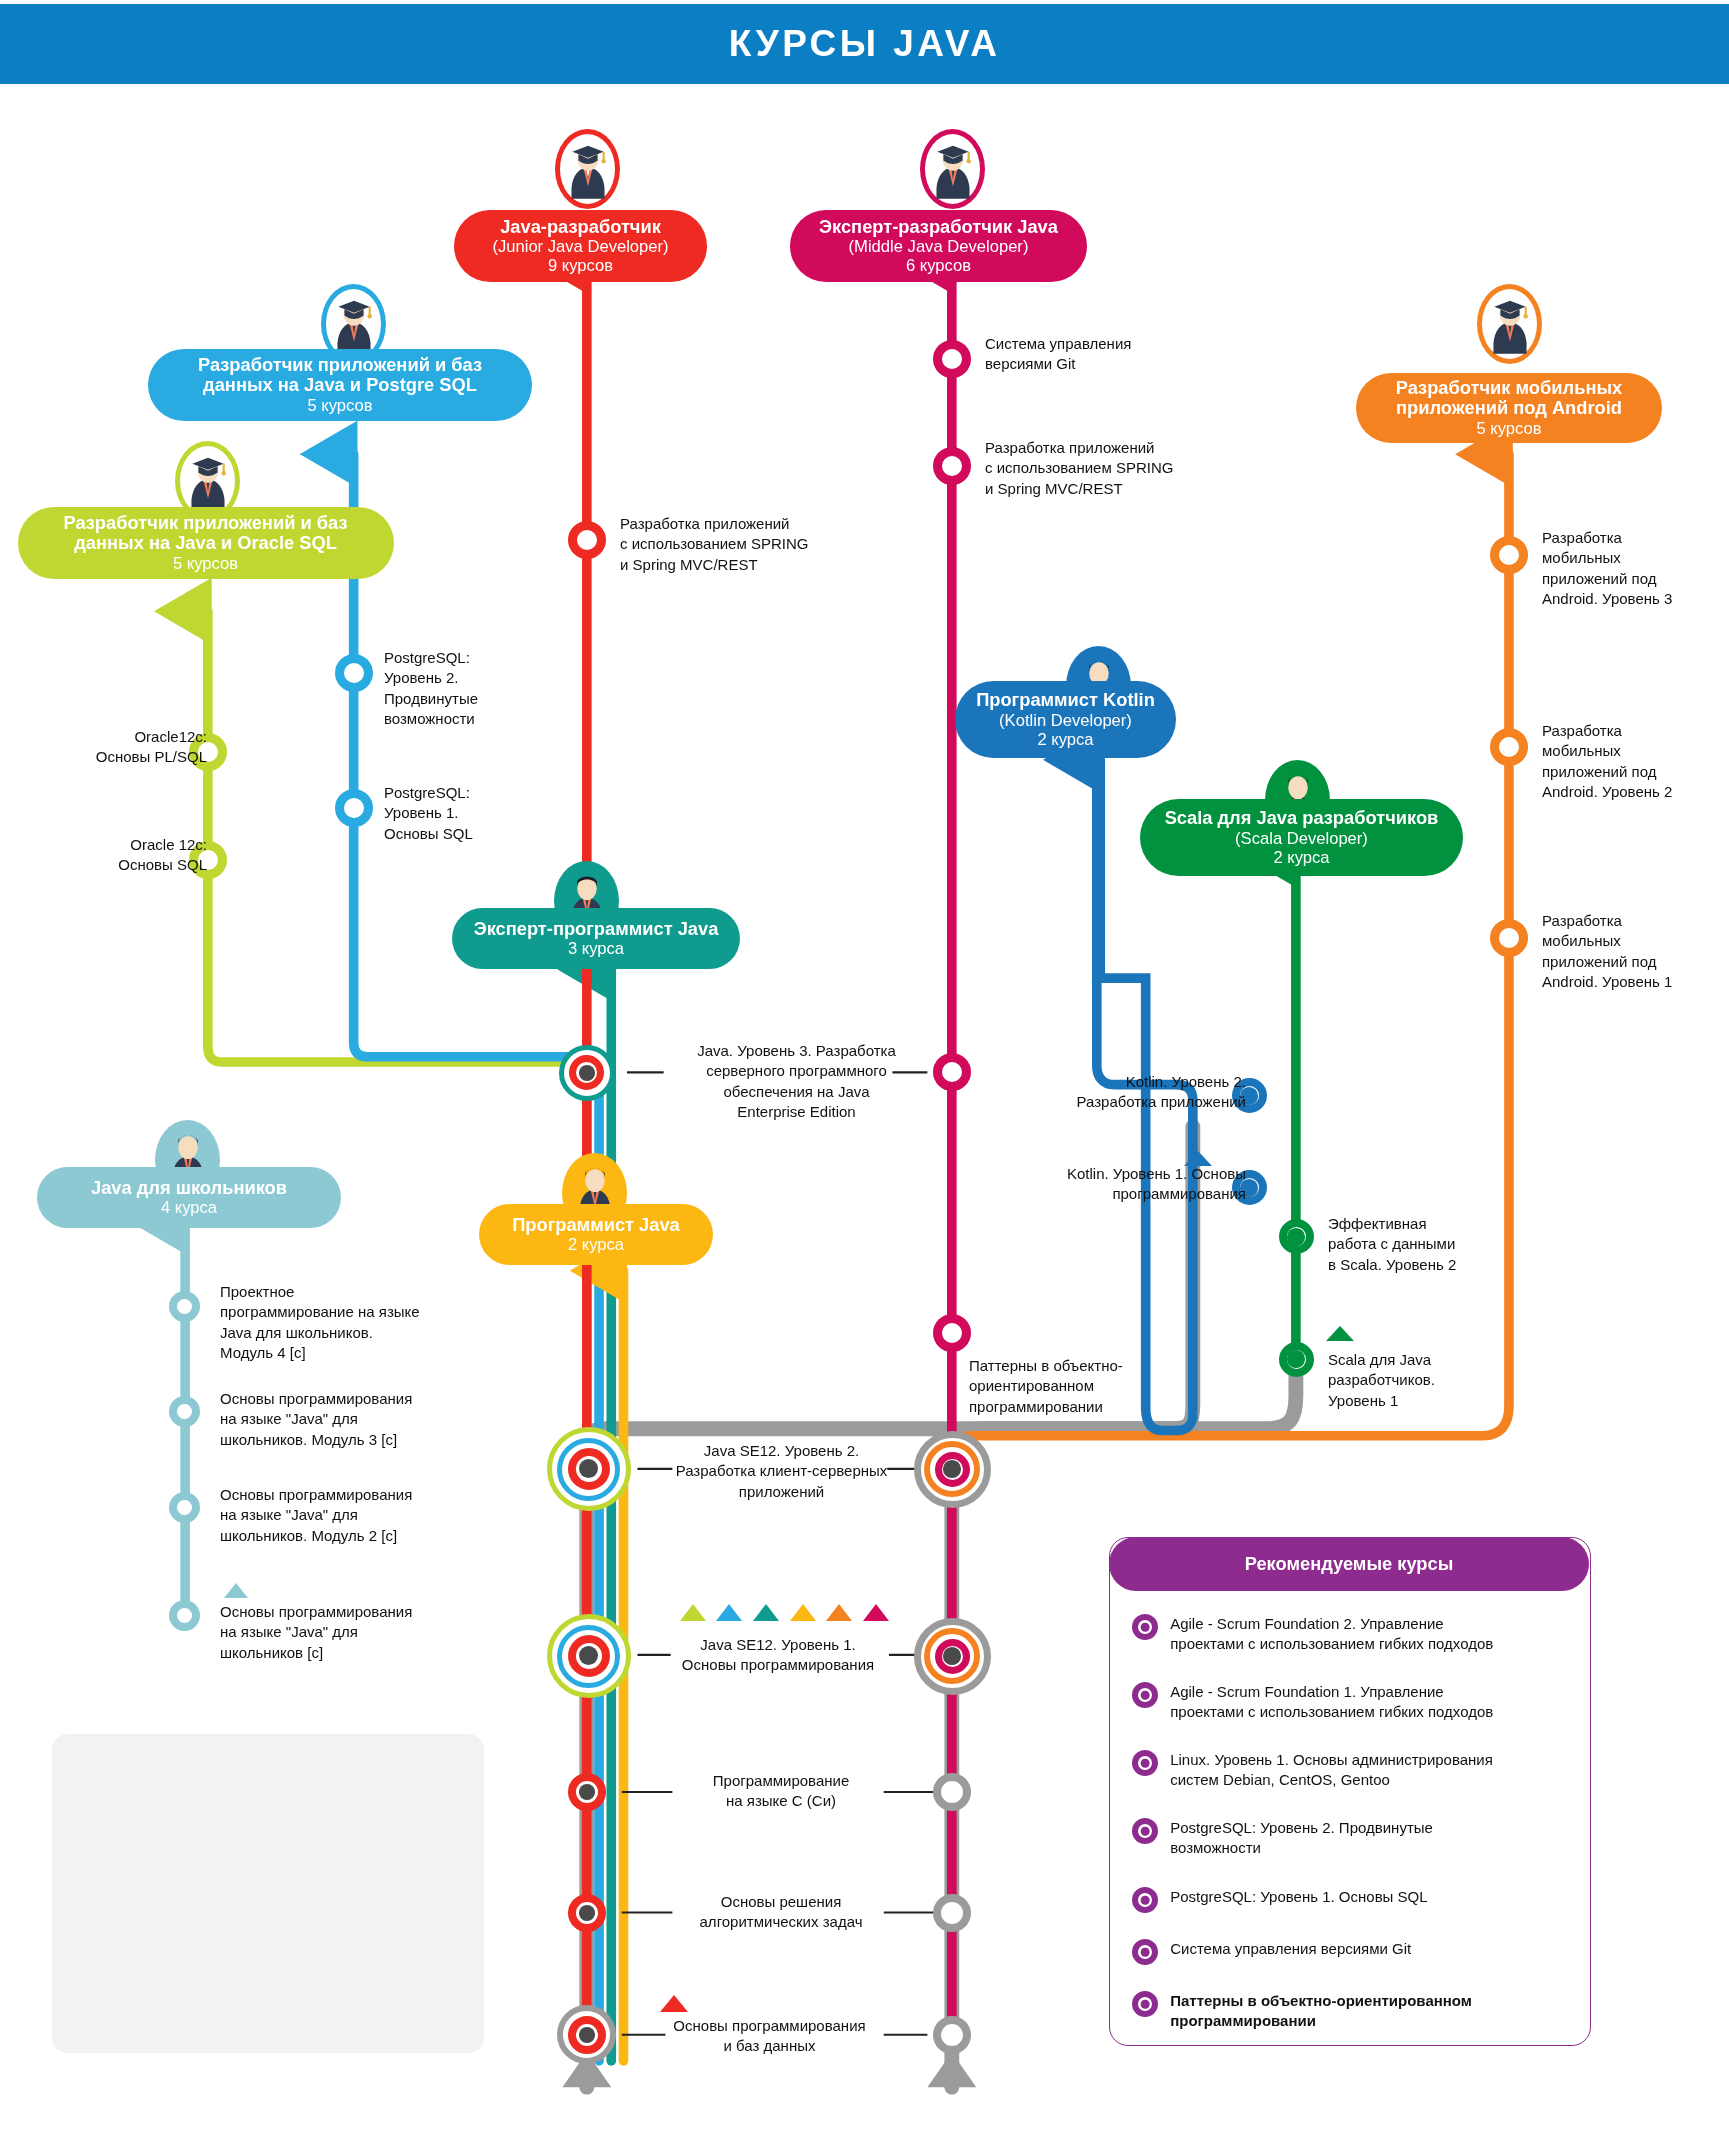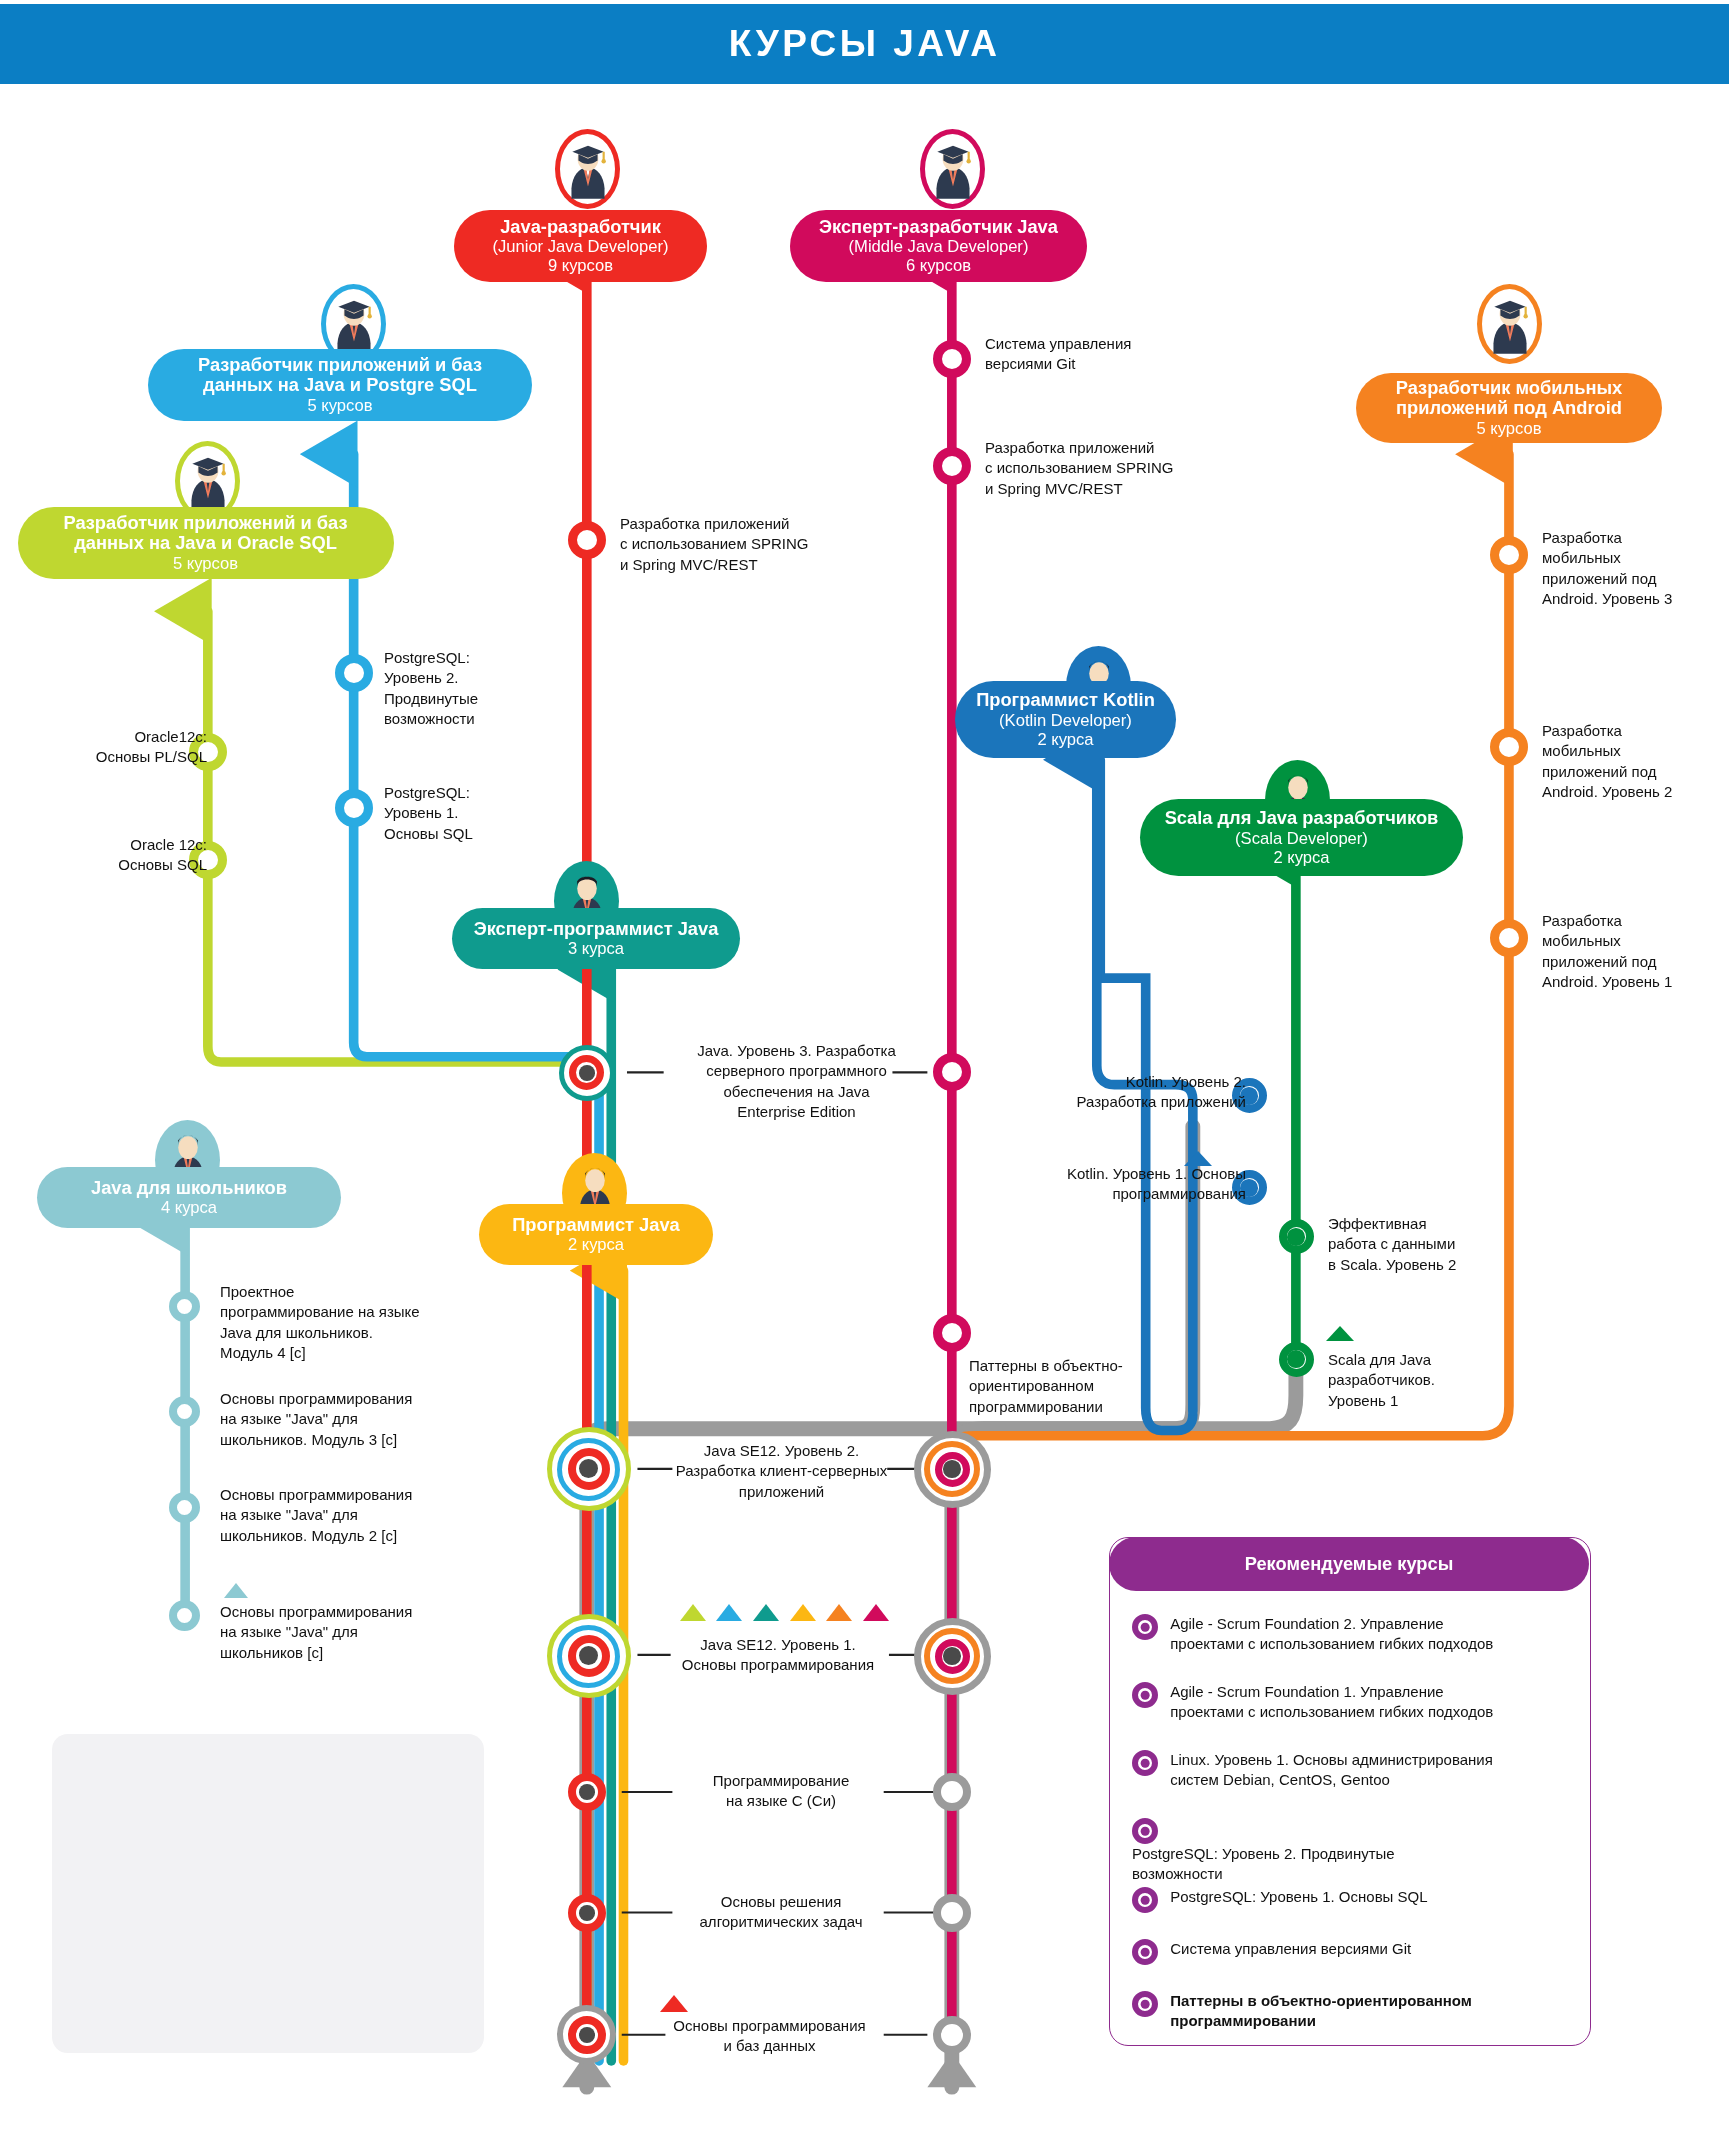--- a/index.html
+++ b/index.html
@@ -554,21 +554,21 @@
   <div class="recitem" style="left:1132px;top:1682px;">
     <span class="recdot"></span>
     <span class="rectxt" style="white-space:pre-line;">Agile - Scrum Foundation 1. Управление
 проектами с использованием гибких подходов</span>
   </div>
   <div class="recitem" style="left:1132px;top:1750px;">
     <span class="recdot"></span>
     <span class="rectxt" style="white-space:pre-line;">Linux. Уровень 1. Основы администрирования
 систем Debian, CentOS, Gentoo</span>
   </div>
-  <div class="recitem" style="left:1132px;top:1818px;flex-direction:column;">
+  <div class="recitem" style="left:1132px;top:1818px;">
     <span class="recdot"></span>
     <span class="rectxt" style="white-space:pre-line;">PostgreSQL: Уровень 2. Продвинутые
 возможности</span>
   </div>
   <div class="recitem" style="left:1132px;top:1887px;">
     <span class="recdot"></span>
     <span class="rectxt" style="white-space:pre-line;">PostgreSQL: Уровень 1. Основы SQL</span>
   </div>
   <div class="recitem" style="left:1132px;top:1939px;">
     <span class="recdot"></span>

